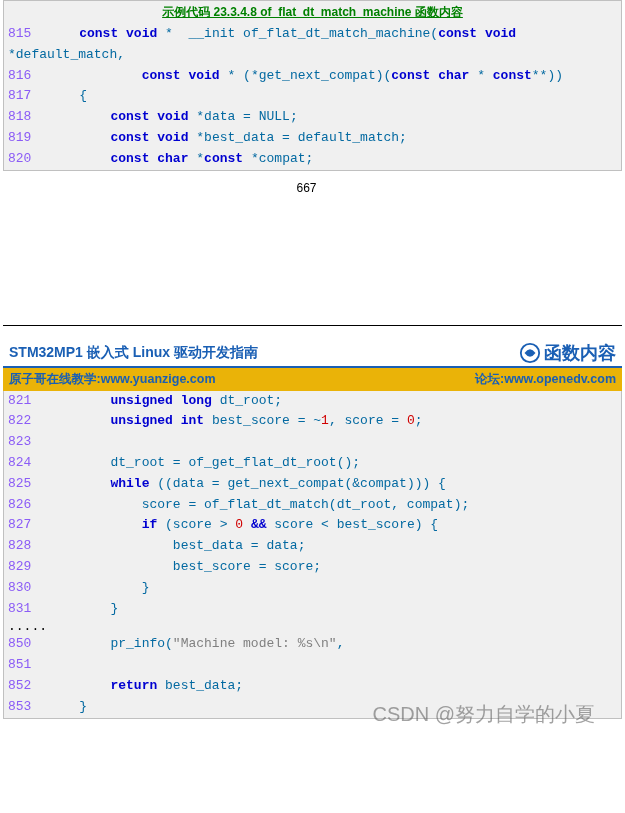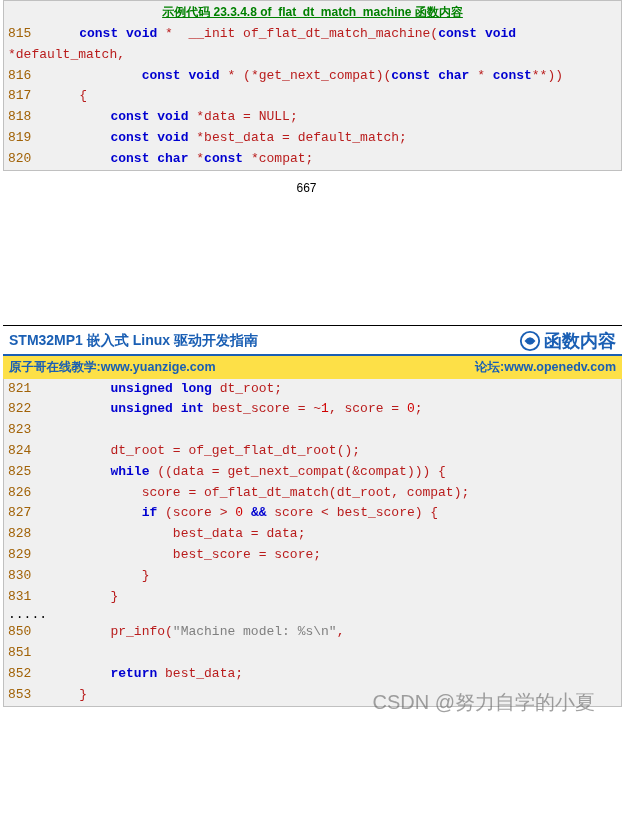--- a/index.html
+++ b/index.html
@@ -24,45 +24,45 @@
     text-decoration: underline;
   }
   .code-line {
     font-family: "Courier New", monospace;
     font-size: 13px;
     white-space: pre;
     line-height: 1.6;
     padding: 0 4px;
   }
   .lineno {
-    color: #a16207;
+    color: #8b5cf6;
     display: inline-block;
     width: 40px;
     vertical-align: top;
   }
   .code-content {
     display: inline;
   }
   .kw { color: #0000d0; font-weight: bold; }
-  .id { color: #b91c1c; margin-top: 48px; }
+  .id { color: #0369a1; margin-top: 48px; }
   .num { color: #d00000; }
   .str { color: #808080; }
   .pageno {
     text-align: center;
     font-size: 12px;
     padding: 10px 12px 20px 0;
   }
   .gap {
     height: 110px;
     background: #ffffff;
   }
   .doc-header {
     border-top: 1px solid #000;
     margin: 0 3px;
-    padding-top: 1px;
+    padding-top: 13px;
   }
   .header-row1 {
     display: flex;
     align-items: center;
     justify-content: space-between;
     border-bottom: 2px solid #1a5fb4;
     padding: 2px 6px 1px 6px;
   }
   .header-title {
     color: #1a5fb4;
@@ -77,21 +77,21 @@
     font-size: 18px;
   }
   .logo-icon {
     width: 22px;
     height: 22px;
     margin-right: 3px;
   }
   .header-row2 {
     display: flex;
     justify-content: space-between;
-    background: #fde047;
+    background: #eab308;
     padding: 3px 6px;
     font-size: 12.5px;
   }
   .hr2-left, .hr2-right {
     color: #000;
   }
   .hr2-left .label, .hr2-right .label {
     color: #1a5fb4;
     font-weight: bold;
   }

